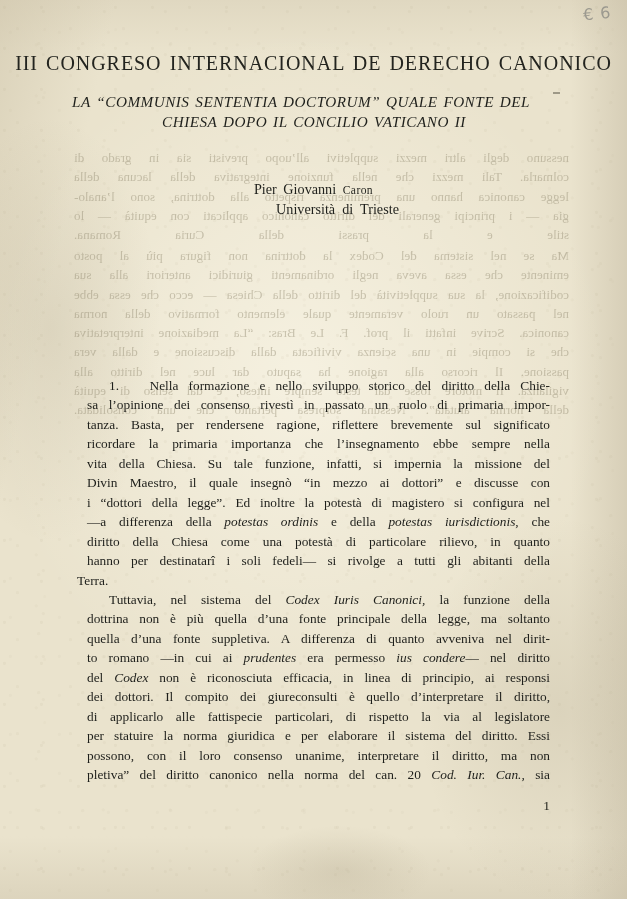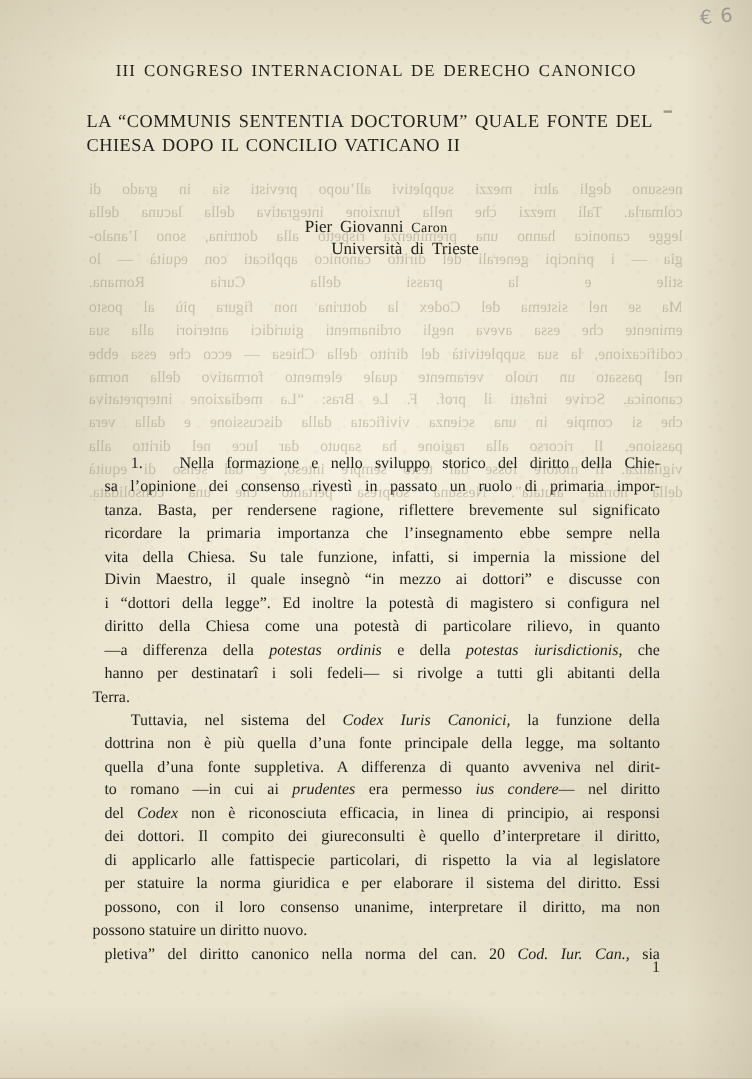--- a/index.html
+++ b/index.html
@@ -73,44 +73,45 @@
     inset: 0;
     color: #20211d;
   }
 
   .running-head {
     position: absolute;
     top: 52px;
     left: 0;
     right: 0;
     text-align: center;
-    font-size: 14px;
+    font-size: 20px;
     letter-spacing: .95px;
     word-spacing: 2.2px;
     color: #23241f;
   }
 
   .doc-title {
     position: absolute;
     top: 92px;
     left: 72px;
     width: 484px;
     font-size: 15.2px;
     line-height: 20.4px;
     letter-spacing: .5px;
     word-spacing: 1.6px;
     color: #1f201c;
+    font-style: italic;
   }
   .doc-title .tl {
     display: block;
     white-space: nowrap;
   }
   .doc-title .tl-1 { text-align: left; }
   .doc-title .tl-2 { text-align: left; }
-  .doc-title .tl-3 { }
+  .doc-title .tl-3 { text-align: center; }
 
   .title-margin-mark {
     position: absolute;
     top: 92px;
     left: 553px;
     width: 7px;
     height: 2px;
     background: #5f5c4e;
     opacity: .55;
   }
@@ -234,37 +235,36 @@
     <div class="body-text">
 
       <p class="para">
         <span class="ln j"><span class="indent"></span><span>1.</span>&nbsp;&nbsp; Nella formazione e nello sviluppo storico del diritto della Chie-</span>
         <span class="ln j">sa l’opinione dei consenso rivestì in passato un ruolo di primaria impor-</span>
         <span class="ln j">tanza. Basta, per rendersene ragione, riflettere brevemente sul significato</span>
         <span class="ln j">ricordare la primaria importanza che l’insegnamento ebbe sempre nella</span>
         <span class="ln j">vita della Chiesa. Su tale funzione, infatti, si impernia la missione del</span>
         <span class="ln j">Divin Maestro, il quale insegnò “in mezzo ai dottori” e discusse con</span>
         <span class="ln j">i “dottori della legge”. Ed inoltre la potestà di magistero si configura nel</span>
+        <span class="ln j">—a differenza della <i>potestas ordinis</i> e della <i>potestas iurisdictionis</i>, che</span>
         <span class="ln j">diritto della Chiesa come una potestà di particolare rilievo, in quanto</span>
-        <span class="ln j">—a differenza della <i>potestas ordinis</i> e della <i>potestas iurisdictionis</i>, che</span>
         <span class="ln j">hanno per destinatarî i soli fedeli— si rivolge a tutti gli abitanti della</span>
         <span class="ln last">Terra.</span>
       </p>
 
       <p class="para">
         <span class="ln j"><span class="indent"></span>Tuttavia, nel sistema del <i>Codex Iuris Canonici,</i> la funzione della</span>
         <span class="ln j">dottrina non è più quella d’una fonte principale della legge, ma soltanto</span>
         <span class="ln j">quella d’una fonte suppletiva. A differenza di quanto avveniva nel dirit-</span>
         <span class="ln j">to romano —in cui ai <i>prudentes</i> era permesso <i>ius condere</i>— nel diritto</span>
         <span class="ln j">del <i>Codex</i> non è riconosciuta efficacia, in linea di principio, ai responsi</span>
         <span class="ln j">dei dottori. Il compito dei giureconsulti è quello d’interpretare il diritto,</span>
         <span class="ln j">di applicarlo alle fattispecie particolari, di rispetto la via al legislatore</span>
         <span class="ln j">per statuire la norma giuridica e per elaborare il sistema del diritto. Essi</span>
         <span class="ln j">possono, con il loro consenso unanime, interpretare il diritto, ma non</span>
-        <span class="ln last">possono statuire un diritto nuovo.</span>
       </p>
 
       <p class="para">
         <span class="ln j">pletiva” del diritto canonico nella norma del can. 20 <i>Cod. Iur. Can.,</i> sia</span>
       </p>
 
     </div>
 
     <div class="folio">1</div>
   </div>

